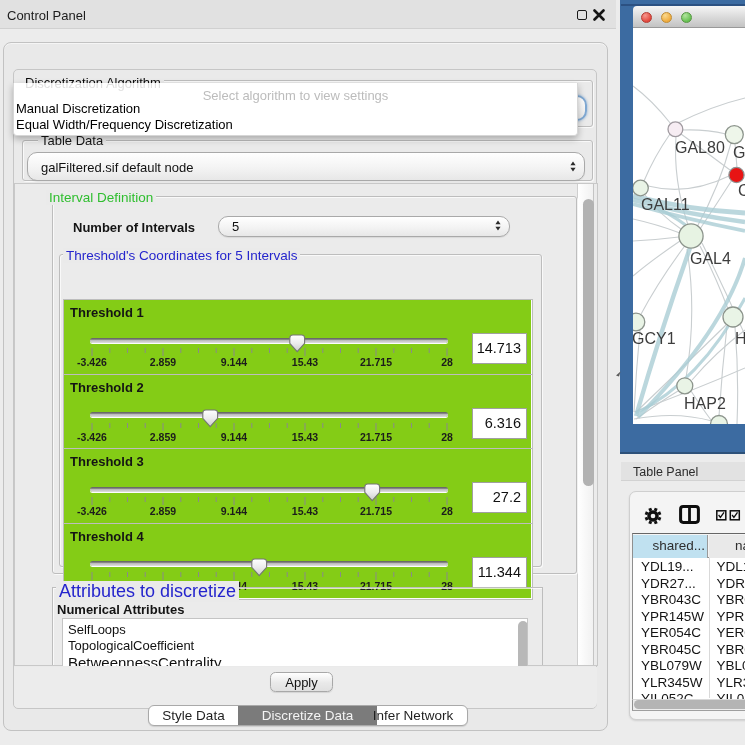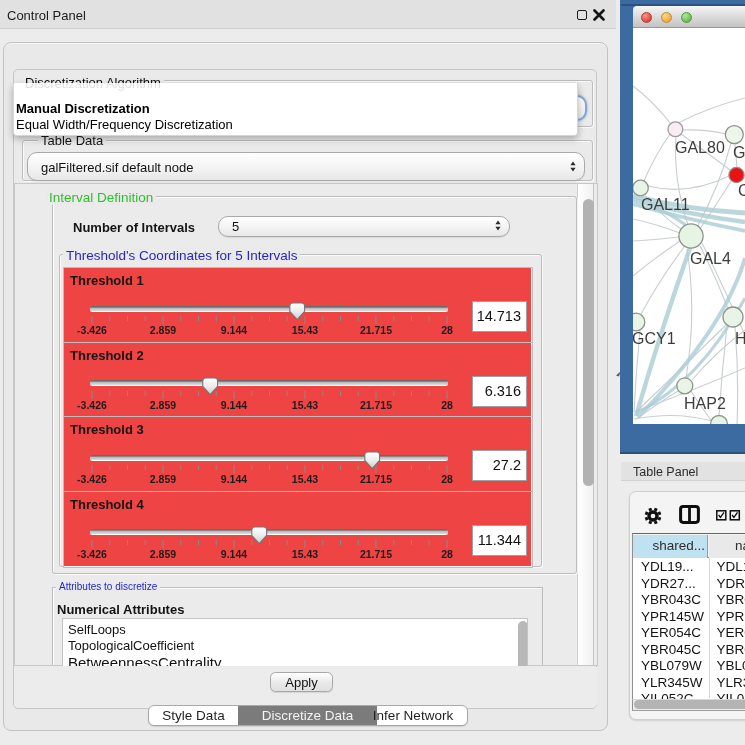--- a/index.html
+++ b/index.html
@@ -1,19 +1,19 @@
 <!DOCTYPE html>
 <html><head><meta charset="utf-8">
 <style>
 * { margin:0; padding:0; box-sizing:border-box; }
 html,body { width:745px; height:745px; font-family:"Liberation Sans", sans-serif; background:#ececec; overflow:hidden; }
 #stage { position:relative; width:745px; height:745px; }
 .abs { position:absolute; }
 
-.tpanel { position:absolute; left:63px; width:470px; height:77px; border:1px solid #bdbdbd; background:#ef4444; box-shadow: inset -1px -1px 0 #fdfdfd; }
+.tpanel { position:absolute; left:63px; width:470px; height:77px; border:1px solid #bdbdbd; background:#84cc16; box-shadow: inset -1px -1px 0 #fdfdfd; margin-top: 32px; }
 .tptitle { position:absolute; left:6px; top:5px; font-size:13px; font-weight:bold; color:#141414; }
 .track { position:absolute; left:26px; top:37.5px; width:358px; height:5px; border-radius:2.5px; background:linear-gradient(#6a6a6a,#6a6a6a 22%,#b9b9b9 45%,#e0e0e0); box-shadow:0 1px 0 #fdfdfd; }
 .tl { position:absolute; top:56px; width:40px; text-align:center; font-size:10.5px; font-weight:bold; color:#1c1c1c; }
 .vbox { position:absolute; left:408px; top:33px; width:55px; height:31px; background:#fff; border:1px solid #a0a0a0; font-size:14.5px; color:#111; text-align:right; line-height:29px; padding-right:5px; }
 
 .combo { position:absolute; border:1px solid #a9a9a9; border-radius:10px; background:linear-gradient(#ffffff,#f2f2f2 60%,#e7e7e7); box-shadow:0 1px 1px rgba(0,0,0,0.08); font-size:13px; color:#111; }
 .combo .ct { position:absolute; left:13px; top:50%; transform:translateY(-50%); white-space:nowrap; }
 .arr { position:absolute; right:7px; top:50%; transform:translateY(-50%); width:7px; height:12px; }
 
 .group { position:absolute; border:1px solid #bdbdbd; border-radius:3px; box-shadow: inset 1px 1px 0 rgba(255,255,255,0.7), 1px 1px 0 rgba(255,255,255,0.7); }
@@ -237,21 +237,21 @@
   <div class="tl" style="left:79px">2.859</div>
   <div class="tl" style="left:150px">9.144</div>
   <div class="tl" style="left:221px">15.43</div>
   <div class="tl" style="left:292px">21.715</div>
   <div class="tl" style="left:363px">28</div>
   <div class="vbox">11.344</div>
 </div>
 
 
 <div class="abs" style="left:52px;top:587px;width:491px;height:78px;border:1px solid #bdbdbd;border-bottom:none;box-shadow:inset 1px 1px 0 rgba(255,255,255,0.7)"></div>
-<div class="glabel" style="left:56px;top:581px;color:#2525cd;font-size:10px">Attributes to discretize</div>
+<div class="glabel" style="left:56px;top:581px;color:#2525cd;font-size:18px">Attributes to discretize</div>
 <div class="abs" style="left:57px;top:602px;font-size:13px;font-weight:bold;color:#141414">Numerical Attributes</div>
 <div class="abs" style="left:62px;top:618px;width:466px;height:48px;background:#fff;border:1px solid #c4c4c4;border-bottom:none;overflow:hidden">
   <div style="position:absolute;left:5px;top:3px;font-size:13px;color:#111">SelfLoops</div>
   <div style="position:absolute;left:5px;top:19px;font-size:13px;color:#111">TopologicalCoefficient</div>
   <div style="position:absolute;left:5px;top:35px;font-size:15px;color:#111">BetweennessCentrality</div>
   <div style="position:absolute;left:455px;top:2px;width:10px;height:60px;background:#b8b8b8;border-radius:5px"></div>
 </div>
 
 <div class="abs" style="left:14px;top:667px;width:583px;height:41px;background:#ececec;border-radius:0 0 5px 5px"></div>
 
@@ -262,21 +262,22 @@
   <div class="seg" style="left:0;width:89px">Style Data</div>
   <div class="seg segdark" style="left:89px;width:139px">Discretize Data</div>
   <div class="seg" style="left:208px;width:112px">Infer Network</div>
 </div>
 
 
 
 
 <div class="abs" style="left:13px;top:82.5px;width:565px;height:53.5px;background:#ffffff;border:1px solid #d6d6d6;border-top:none;border-radius:0 0 4px 4px;box-shadow:0 3px 7px rgba(0,0,0,0.28);overflow:hidden">
   <div style="position:absolute;left:11px;top:-7px;font-size:13px;color:#e0e0e0;overflow:hidden">Discretization Algorithm</div>
-  <div style="position:absolute;left:2px;top:18px;font-size:13px;font-weight:bold;color:#000">Manual Discretization</div>
+  <div style="position:absolute;left:0;top:5px;width:100%;text-align:center;font-size:13px;color:#bcbcbc">Select algorithm to view settings</div>
+  <div style="position:absolute;left:2px;top:18px;font-size:13px;font-weight:normal;color:#000">Manual Discretization</div>
   <div style="position:absolute;left:2px;top:34.5px;font-size:13px;color:#000">Equal Width/Frequency Discretization</div>
 </div>
 
 
 <div class="abs" style="left:616px;top:0;width:129px;height:745px;background:#ececec"></div>
 
 <div class="abs" style="left:620px;top:0;width:125px;height:454px;background:#3c6ba1;border-bottom:2px solid #2d5179"></div>
 <div class="abs" style="left:621px;top:4px;width:124px;height:1.5px;background:#2c5182"></div>
 <div class="abs" style="left:633px;top:5.5px;width:112px;height:22px;background:linear-gradient(#f6f6f6,#d9d9d9 55%,#c3c3c3);border-radius:4px 0 0 0;border-bottom:1px solid #999"></div>
 <div class="abs" style="left:641.2px;top:11.7px;width:11.2px;height:11.2px;border-radius:50%;background:radial-gradient(circle at 35% 28%,#f6978d,#e2453a 72%);border:1px solid #b23b33"></div>

